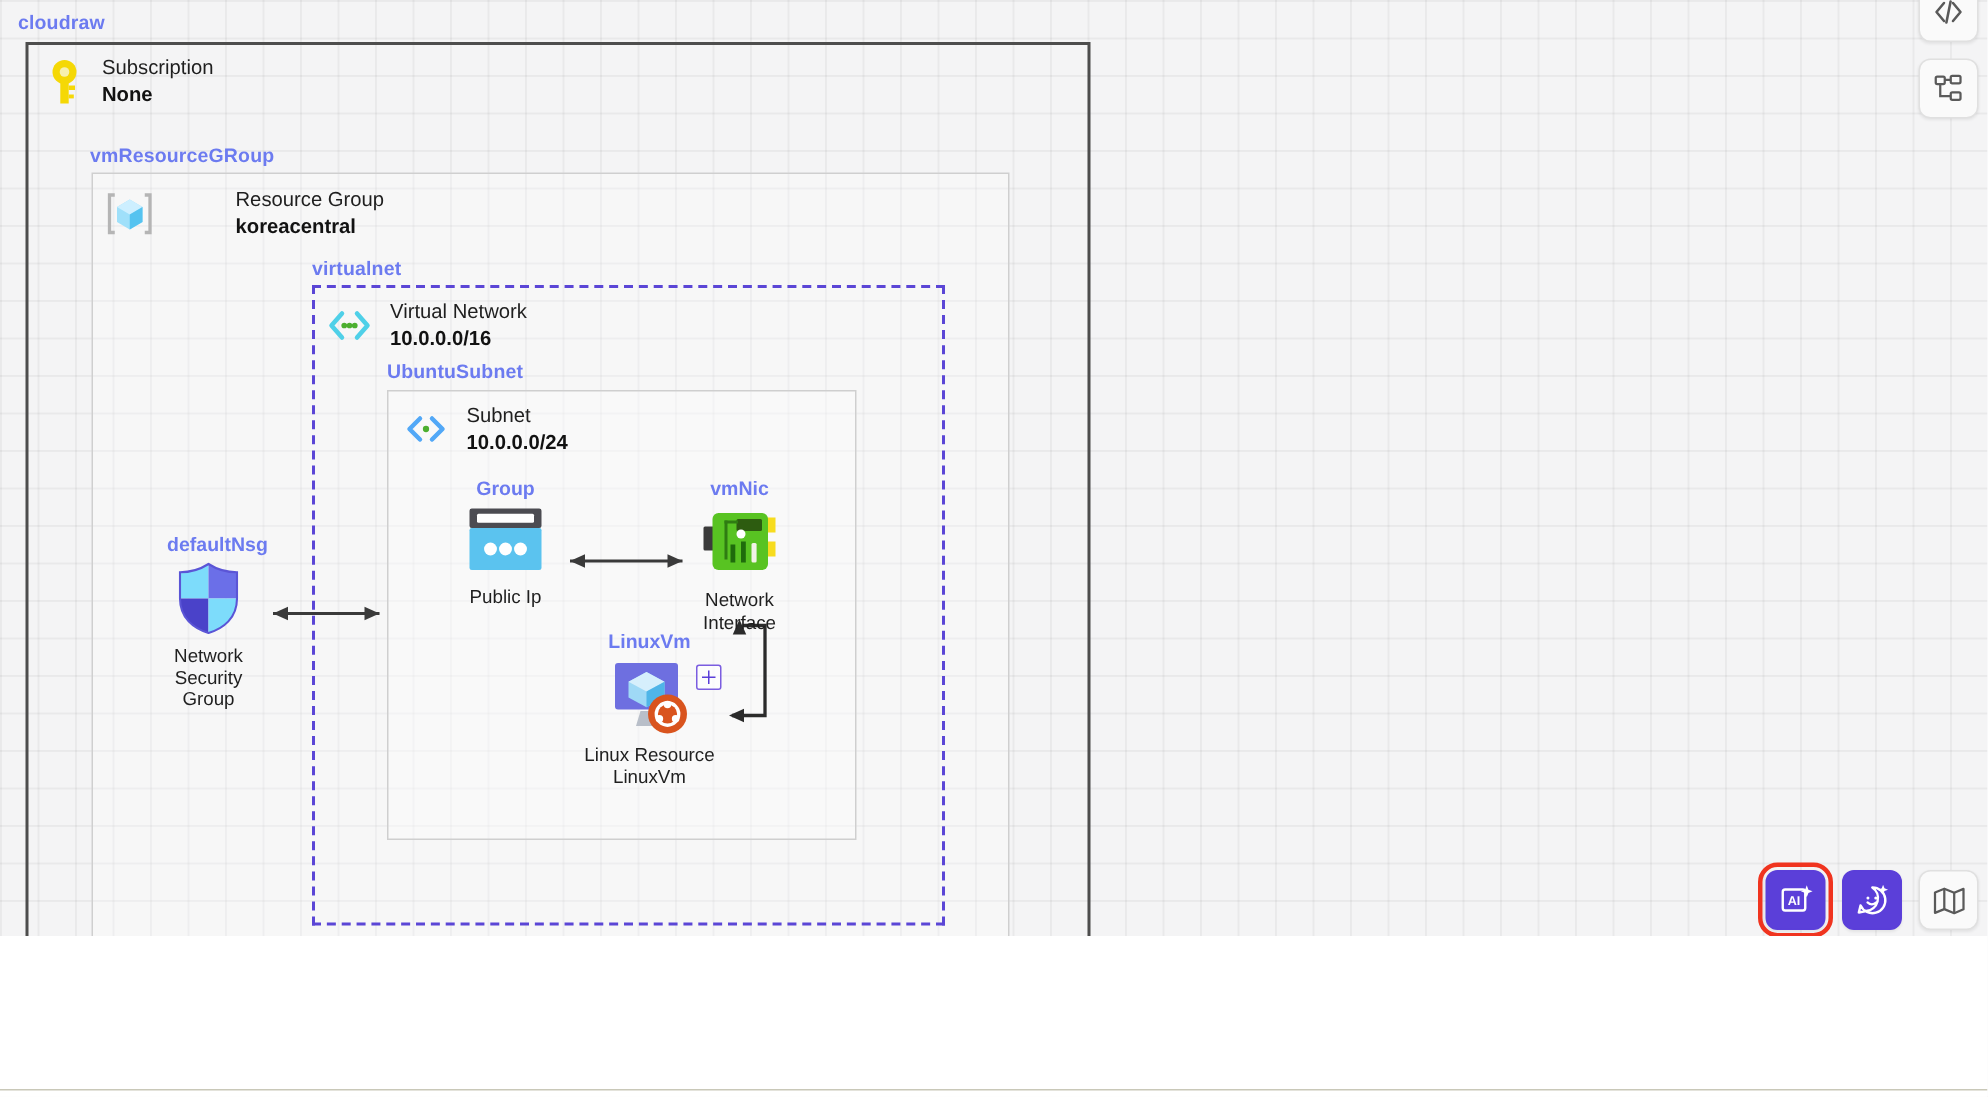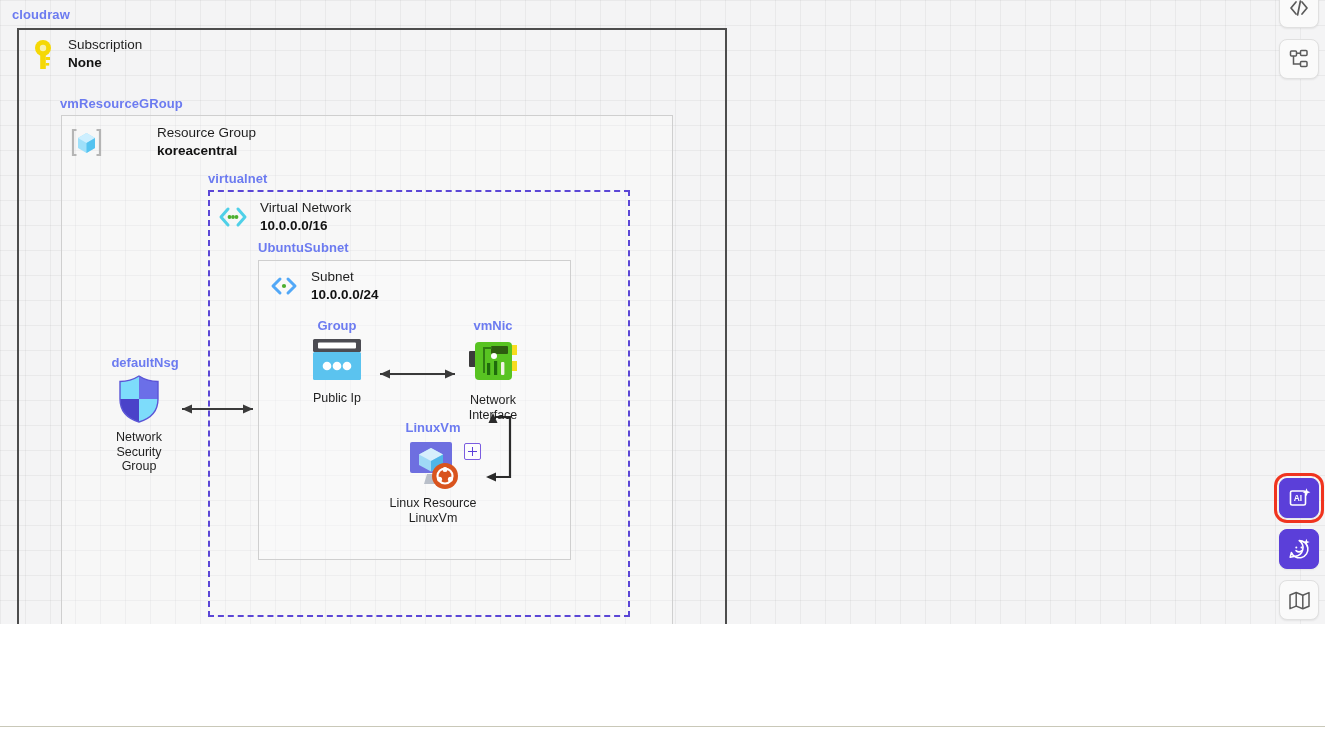--- a/index.html
+++ b/index.html
@@ -156,21 +156,20 @@
     display: flex;
     flex-direction: column;
     gap: 11px;
     z-index: 40;
   }
   #toolbar-bottom {
     position: absolute;
     right: 6px;
     bottom: 4px;
     display: flex;
-    flex-direction: column;
     gap: 11px;
     align-items: flex-start;
     z-index: 40;
   }
   .tbtn {
     width: 40px;
     height: 40px;
     border-radius: 8px;
     background: #fafafa;
     border: 1px solid #e0e0e0;

